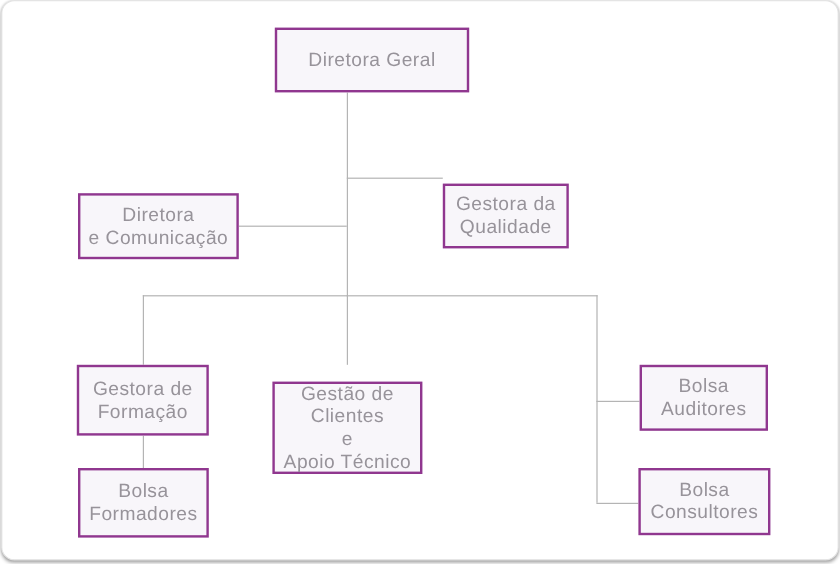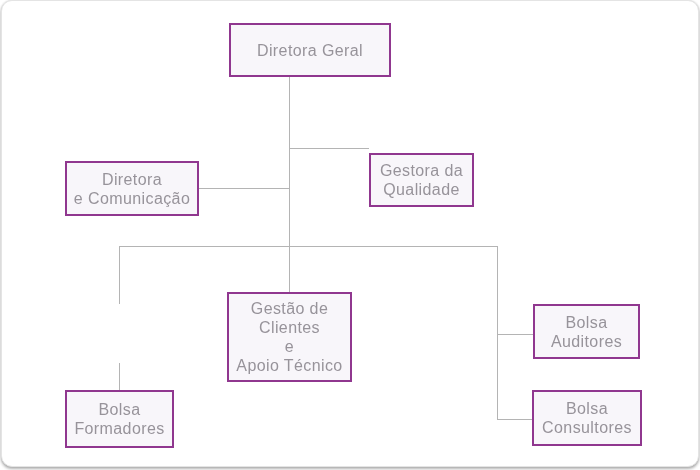--- a/index.html
+++ b/index.html
@@ -41,21 +41,21 @@
   .line {
     position: absolute;
     background: var(--connector, #b4b4b4);
     z-index: 1;
   }
   
   #n-diretora    { left: 206px; top: 22px;  width: 162px; height: 54px; margin-left: 21px; }
   #n-qualidade   { left: 367px; top: 104px; width: 105px; height: 54px; margin-top: 48px; }
   #n-marketing   { left: 63px;  top: 160px; width: 134px; height: 55px; }
   #n-formacao    { left: 62px;  top: 303px; width: 110px; height: 59px; }
-  #n-clientes    { left: 225px; top: 291px; width: 125px; height: 90px; }
+  #n-clientes    { left: 225px; top: 317px; width: 125px; height: 77px; }
   #n-auditores   { left: 531px; top: 303px; width: 107px; height: 55px; }
   #n-consultores { left: 530px; top: 389px; width: 110px; height: 56px; }
   #n-formadores  { left: 63px;  top: 389px; width: 109px; height: 58px; }
   
   #l-v-top        { left: 287px; top: 76px;  width: 1px;   height: 170px; }
   #l-h-qualidade  { left: 287px; top: 147px; width: 80px;  height: 1px; }
   #l-h-marketing  { left: 197px; top: 187px; width: 90px;  height: 1px; }
   #l-h-main       { left: 117px; top: 245px; width: 379px; height: 1px; }
   #l-v-formacao   { left: 117px; top: 245px; width: 1px;   height: 58px; }
   #l-v-clientes   { left: 287px; top: 245px; width: 1px;   height: 58px; }
@@ -78,20 +78,22 @@
   <div class="line" id="l-v-right"></div>
   <div class="line" id="l-h-auditores"></div>
   <div class="line" id="l-h-consultores"></div>
   <div class="line" id="l-v-formadores"></div>
 
   <div class="node" id="n-diretora">Diretora Geral</div>
   <div class="node" id="n-qualidade">Gestora da
 Qualidade</div>
   <div class="node" id="n-marketing">Diretora
 e Comunicação</div>
+  <div class="node" id="n-formacao">Gestora de
+Formação</div>
   <div class="node" id="n-clientes">Gestão de
 Clientes
 e
 Apoio Técnico</div>
   <div class="node" id="n-auditores">Bolsa
 Auditores</div>
   <div class="node" id="n-consultores">Bolsa
 Consultores</div>
   <div class="node" id="n-formadores">Bolsa
 Formadores</div>

